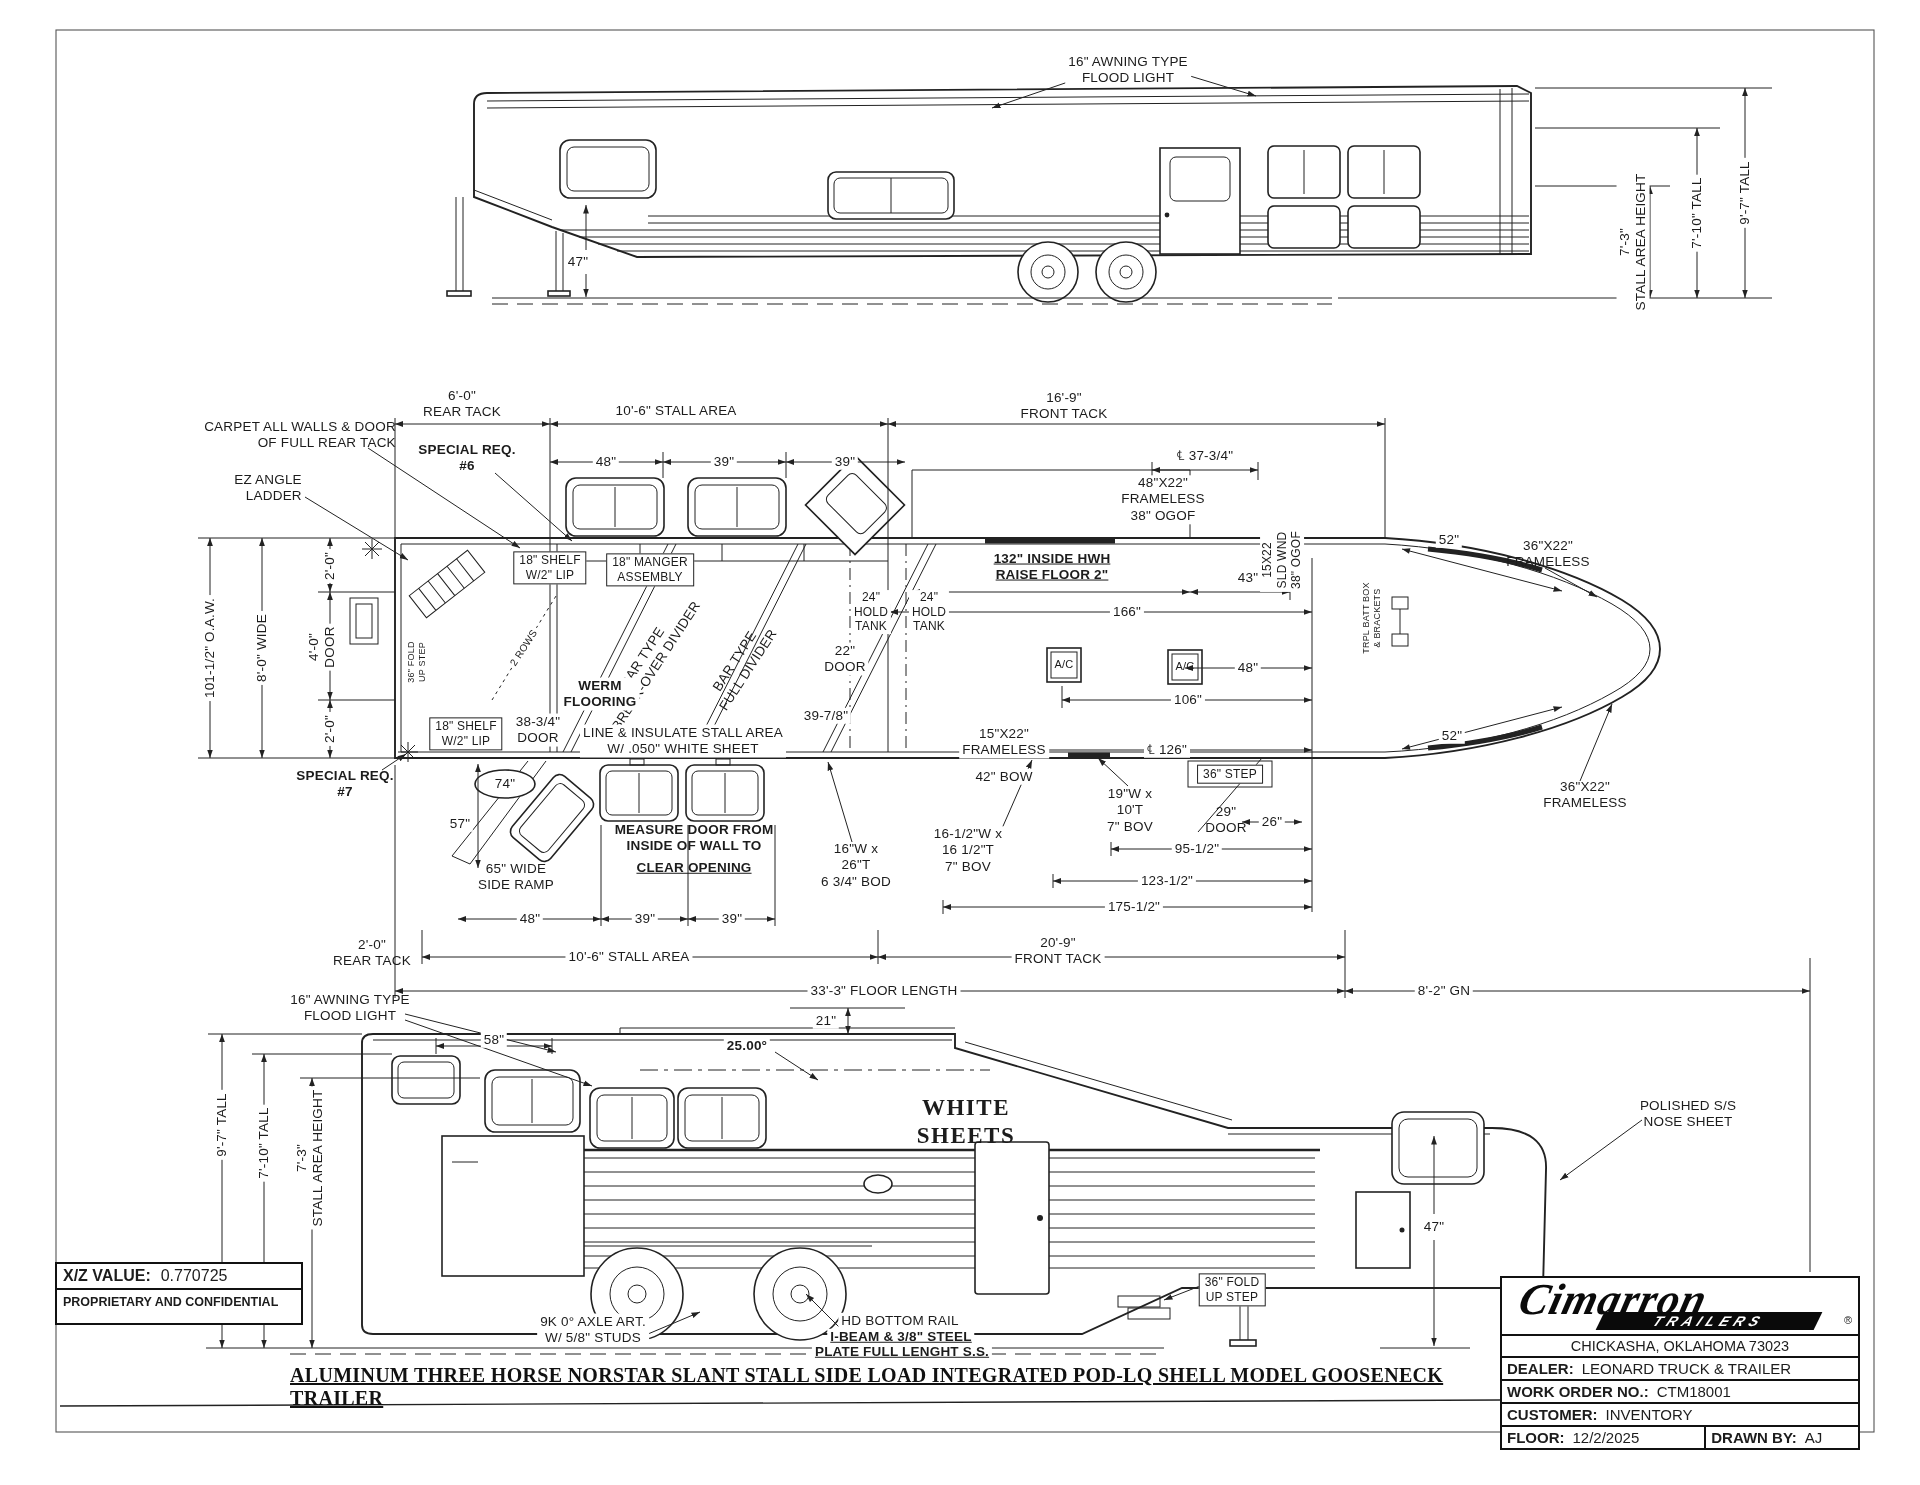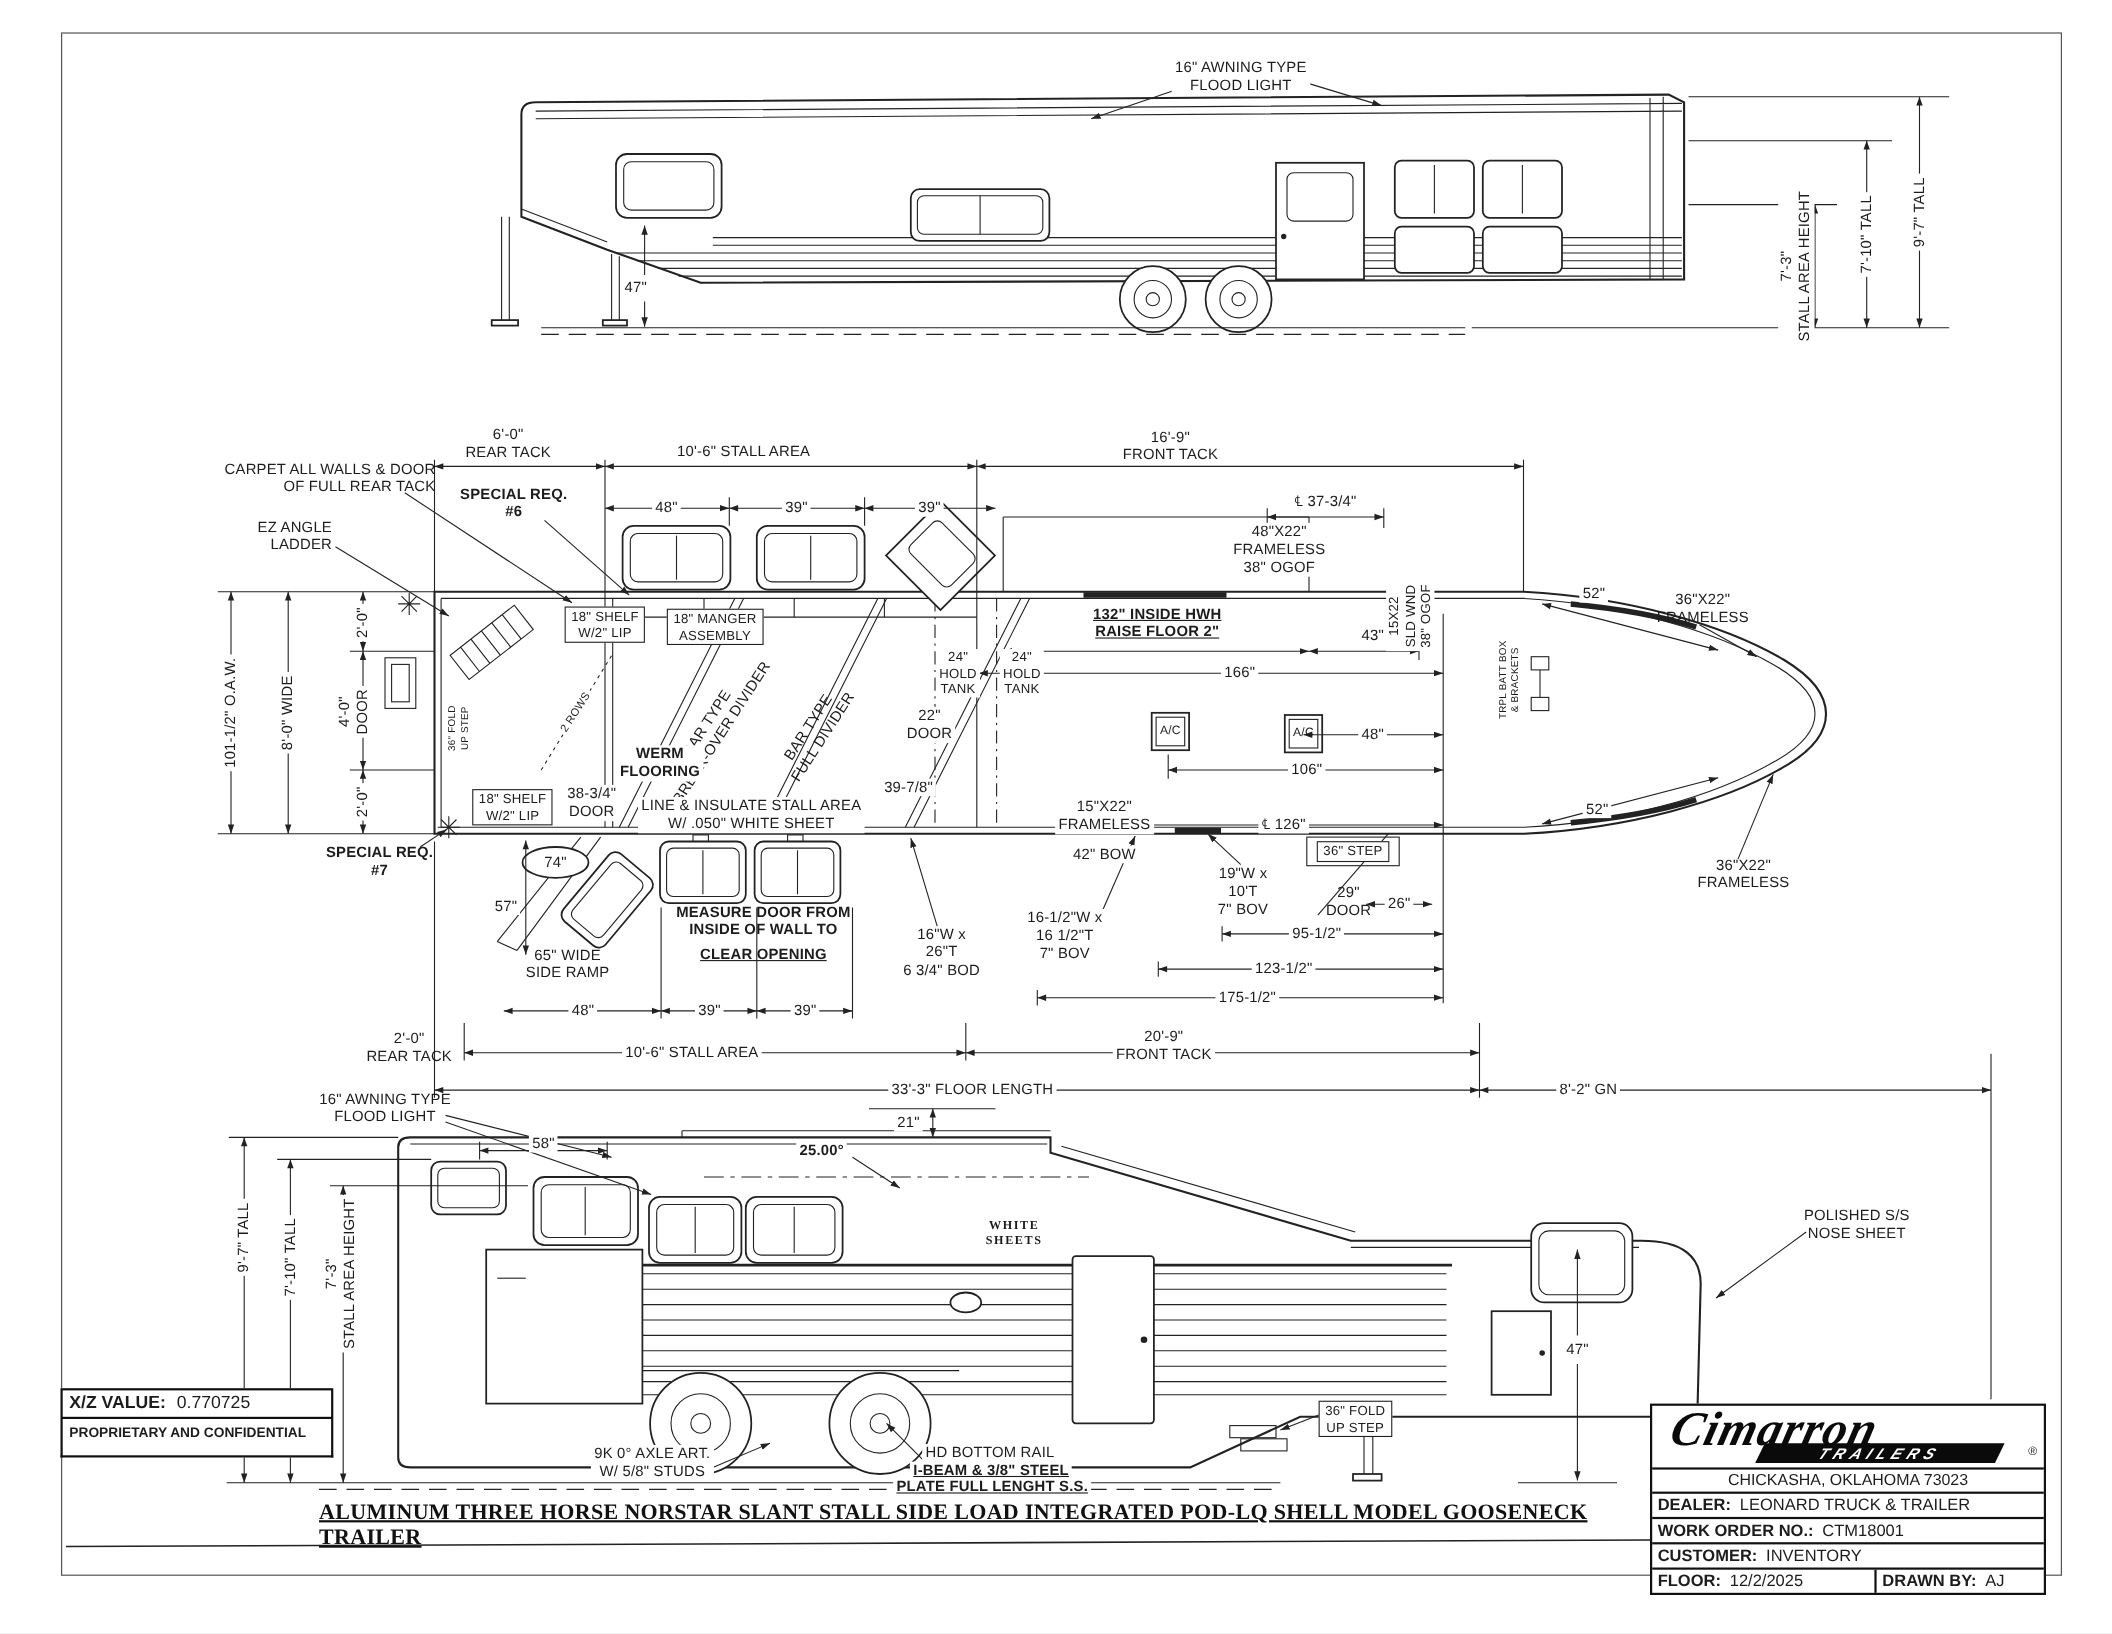--- a/index.html
+++ b/index.html
@@ -407,21 +407,21 @@
 <span class="lbl bg" style="left:1058px;top:951px">20'-9"
 FRONT TACK</span>
 <span class="lbl bg" style="left:884px;top:991px">33'-3" FLOOR LENGTH</span>
 <span class="lbl bg" style="left:1444px;top:991px">8'-2" GN</span>
 
 <span class="lbl" style="left:350px;top:1008px">16" AWNING TYPE
 FLOOD LIGHT</span>
 <span class="lbl bg" style="left:494px;top:1040px">58"</span>
 <span class="lbl b bg" style="left:747px;top:1046px">25.00°</span>
 <span class="lbl bg" style="left:826px;top:1021px">21"</span>
-<span class="lbl serif b" style="left:922px;top:1122px;font-size:11px;letter-spacing:1.5px">WHITE
+<span class="lbl serif b" style="left:966px;top:1122px;font-size:23px;letter-spacing:1.5px">WHITE
 SHEETS</span>
 <span class="lbl r90 bg" style="left:222px;top:1125px">9'-7" TALL</span>
 <span class="lbl r90 bg" style="left:264px;top:1143px">7'-10" TALL</span>
 <span class="lbl r90 bg" style="left:310px;top:1158px">7'-3"
 STALL AREA HEIGHT</span>
 <span class="lbl bg" style="left:593px;top:1330px">9K 0° AXLE ART.
 W/ 5/8" STUDS</span>
 <span class="lbl bg" style="left:900px;top:1321px">HD BOTTOM RAIL</span>
 <span class="lbl b u bg" style="left:901px;top:1337px">I-BEAM &amp; 3/8" STEEL</span>
 <span class="lbl b u bg" style="left:902px;top:1352px">PLATE FULL LENGHT S.S.</span>

